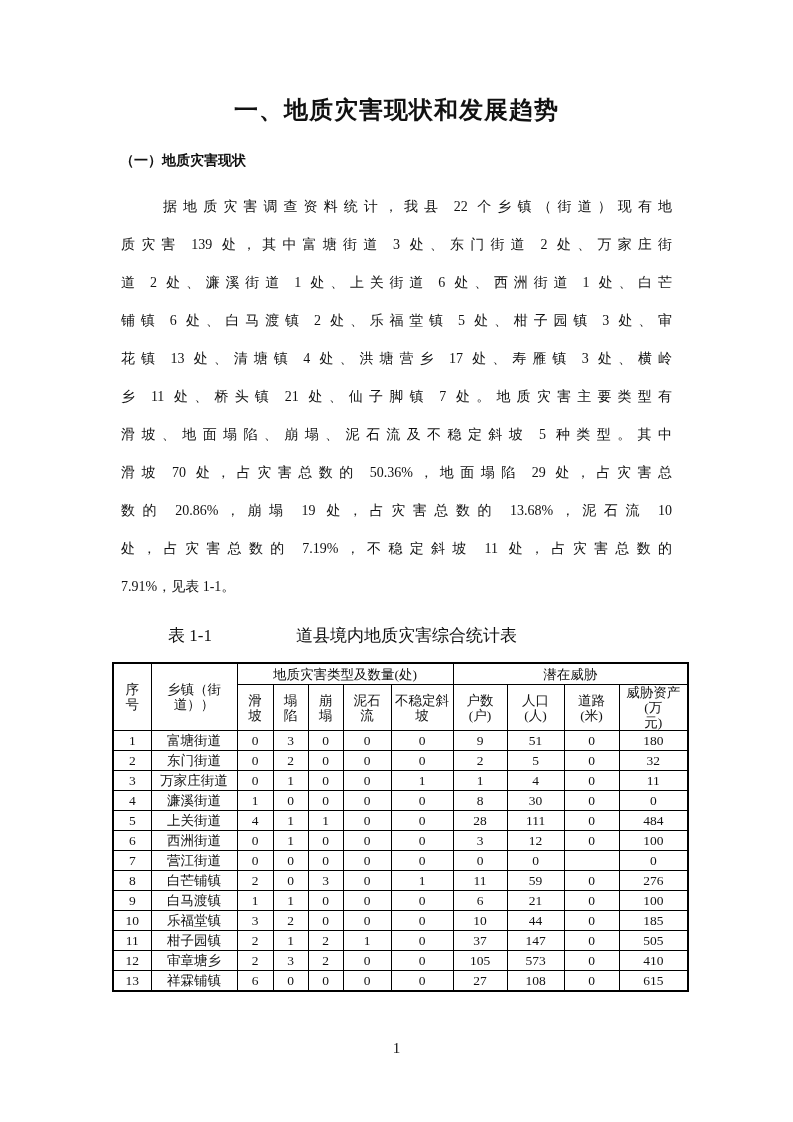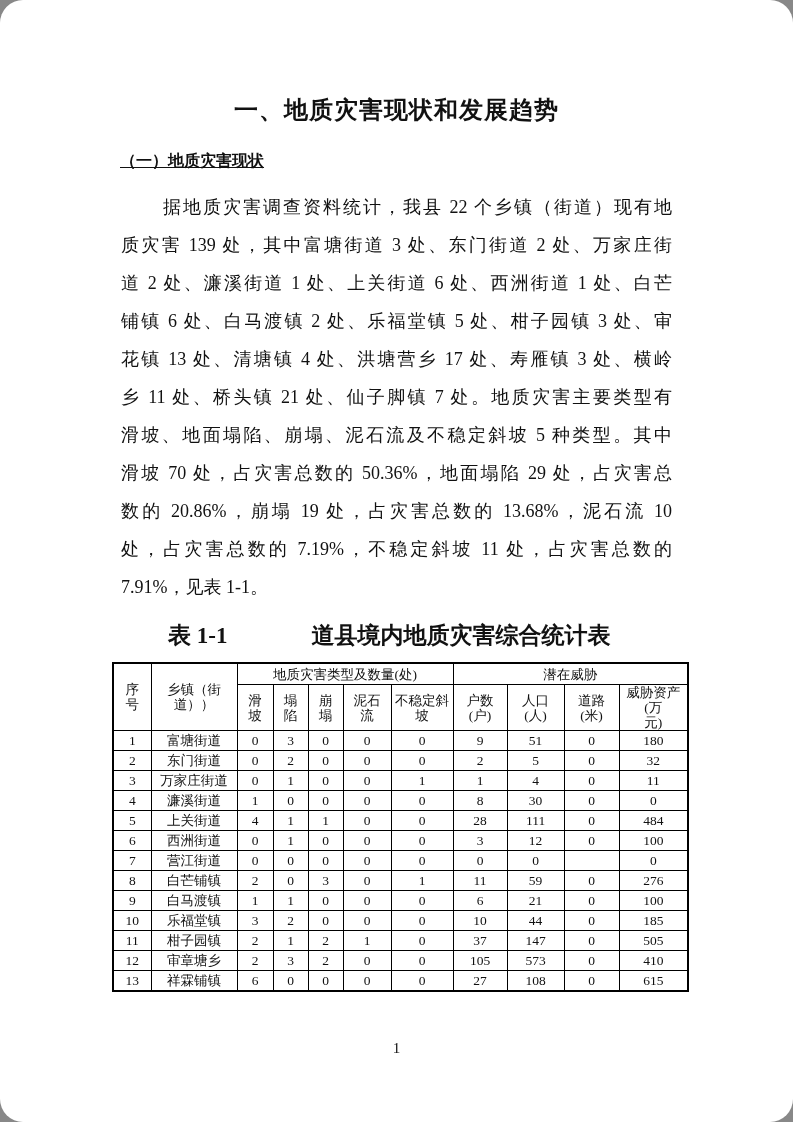--- a/index.html
+++ b/index.html
@@ -4,59 +4,57 @@
 <style>
   html,body{margin:0;padding:0;background:#888;}
   .page{
     position:relative;
     width:793px;height:1122px;
     margin:0 auto;
     background:#ffffff;
     color:#111;
     font-family:"Liberation Serif","DejaVu Serif",serif;
     overflow:hidden;
-    border-radius:23px;
   }
   .doc-title{
     margin:0;
     padding-top:95px;
     text-align:center;
     font-family:"Liberation Sans","DejaVu Sans",sans-serif;
     font-weight:700;
     font-size:24px;
     line-height:30px;
     letter-spacing:1px;
   }
   .section-heading{
     margin:22px 0 0 120px;
     font-family:"Liberation Sans","DejaVu Sans",sans-serif;
     font-weight:700;
-    font-size:16px;
+    font-size:14px;
     line-height:27px;
-    text-decoration:underline;
   }
   .paragraph{
     margin:14px 0 0 121px;
     width:551px;
-    font-size:18px;
+    font-size:14px;
   }
   .paragraph .line{
     height:38px;
     line-height:38px;
     white-space:nowrap;
     text-align:justify;
     text-align-last:justify;
     text-justify:inter-character;
   }
   .paragraph .line.first{ text-indent:42px; }
   .paragraph .line.last{ text-align-last:left; white-space:normal; }
   .table-caption{
     margin:18px 0 0 168px;
-    font-weight:700;
-    font-size:23px;
+    font-weight:400;
+    font-size:17px;
     line-height:24px;
   }
   .table-caption .cap-title{ margin-left:84px; }
   table.stat-table{
     margin:14px 0 0 112px;
     width:575px;
     border-collapse:collapse;
     table-layout:fixed;
     border:2px solid #000;
     font-size:13.5px;

